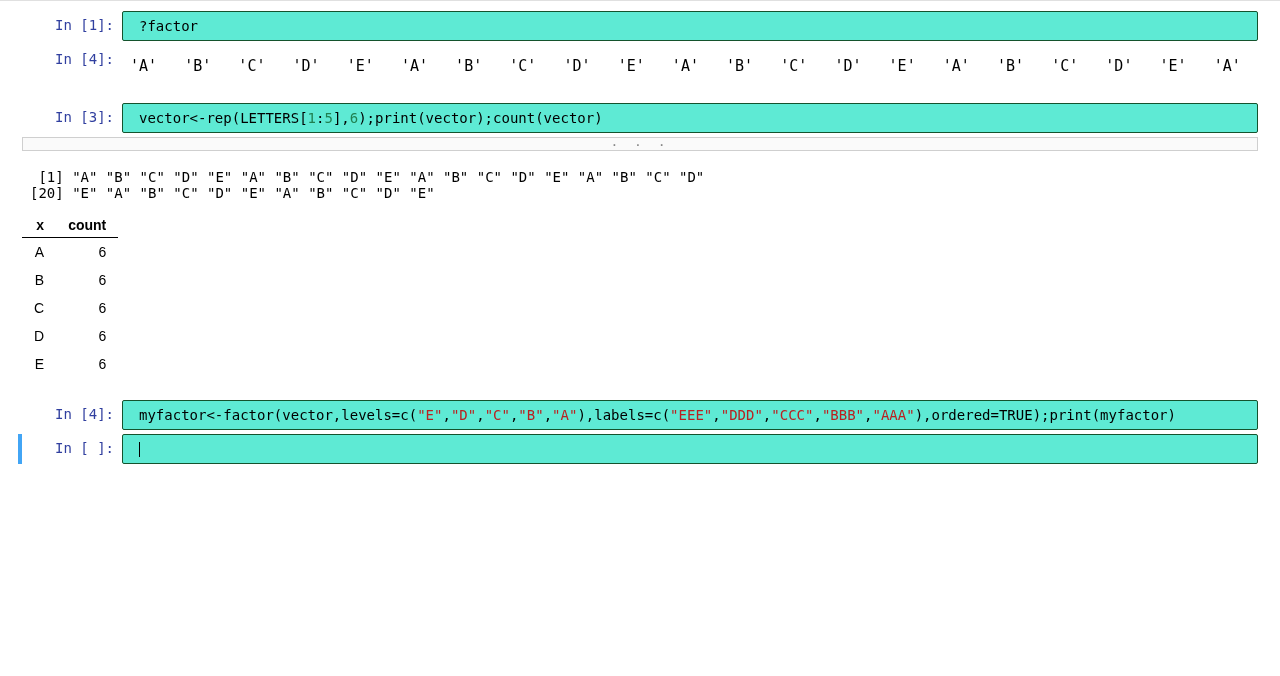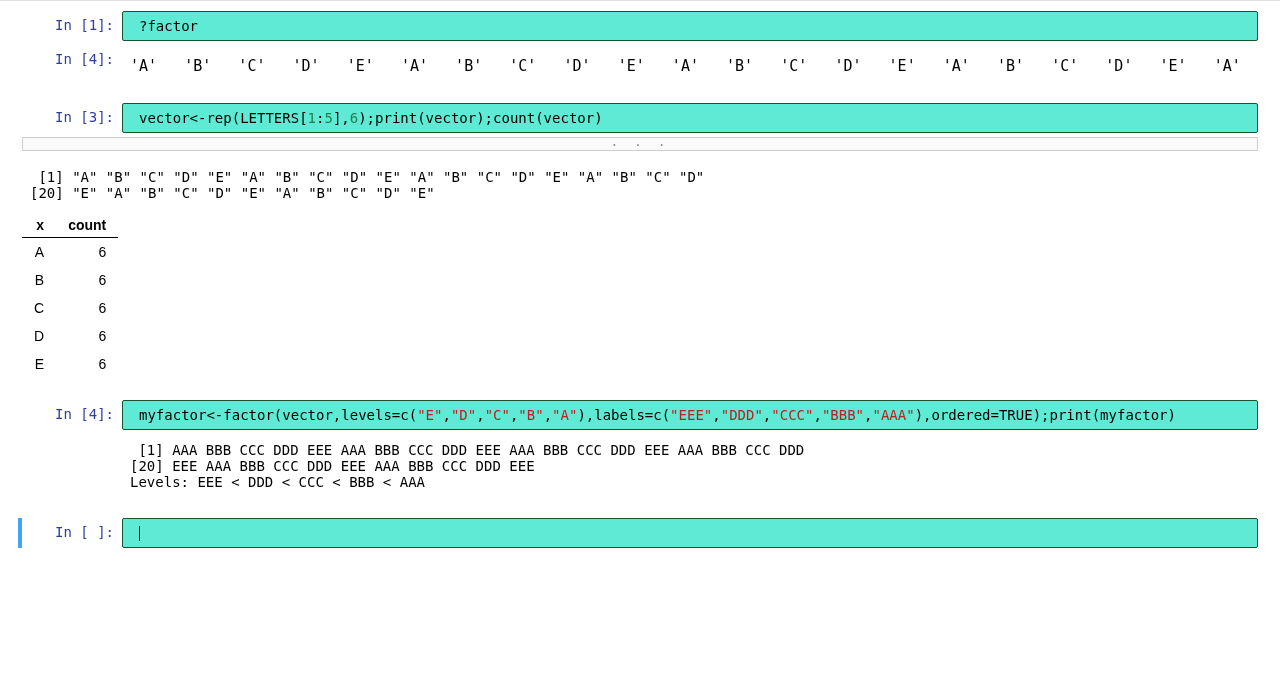--- a/index.html
+++ b/index.html
@@ -173,25 +173,20 @@
           </tbody>
         </table>
       </div>
     </div>
   </div>
 
   <div class="cell">
     <div class="prompt">In  [4]:</div>
     <div class="main-col">
       <div class="input-area"><span class="t-plain">myfactor&lt;-factor(vector,levels=c(</span><span class="t-str">"E"</span><span class="t-plain">,</span><span class="t-str">"D"</span><span class="t-plain">,</span><span class="t-str">"C"</span><span class="t-plain">,</span><span class="t-str">"B"</span><span class="t-plain">,</span><span class="t-str">"A"</span><span class="t-plain">),labels=c(</span><span class="t-str">"EEE"</span><span class="t-plain">,</span><span class="t-str">"DDD"</span><span class="t-plain">,</span><span class="t-str">"CCC"</span><span class="t-plain">,</span><span class="t-str">"BBB"</span><span class="t-plain">,</span><span class="t-str">"AAA"</span><span class="t-plain">),ordered=TRUE);print</span><span class="t-paren">(</span><span class="t-plain">myfactor</span><span class="t-paren">)</span></div>
-      <div class="output-block">
-        <div class="output-area"> [1] AAA BBB CCC DDD EEE AAA BBB CCC DDD EEE AAA BBB CCC DDD EEE AAA BBB CCC DDD
-[20] EEE AAA BBB CCC DDD EEE AAA BBB CCC DDD EEE
-Levels: EEE &lt; DDD &lt; CCC &lt; BBB &lt; AAA</div>
-      </div>
     </div>
   </div>
 
   <div class="cell active">
     <div class="prompt">In  [ ]:</div>
     <div class="main-col">
       <div class="input-area"><span class="cursor-caret"></span></div>
     </div>
   </div>
 

